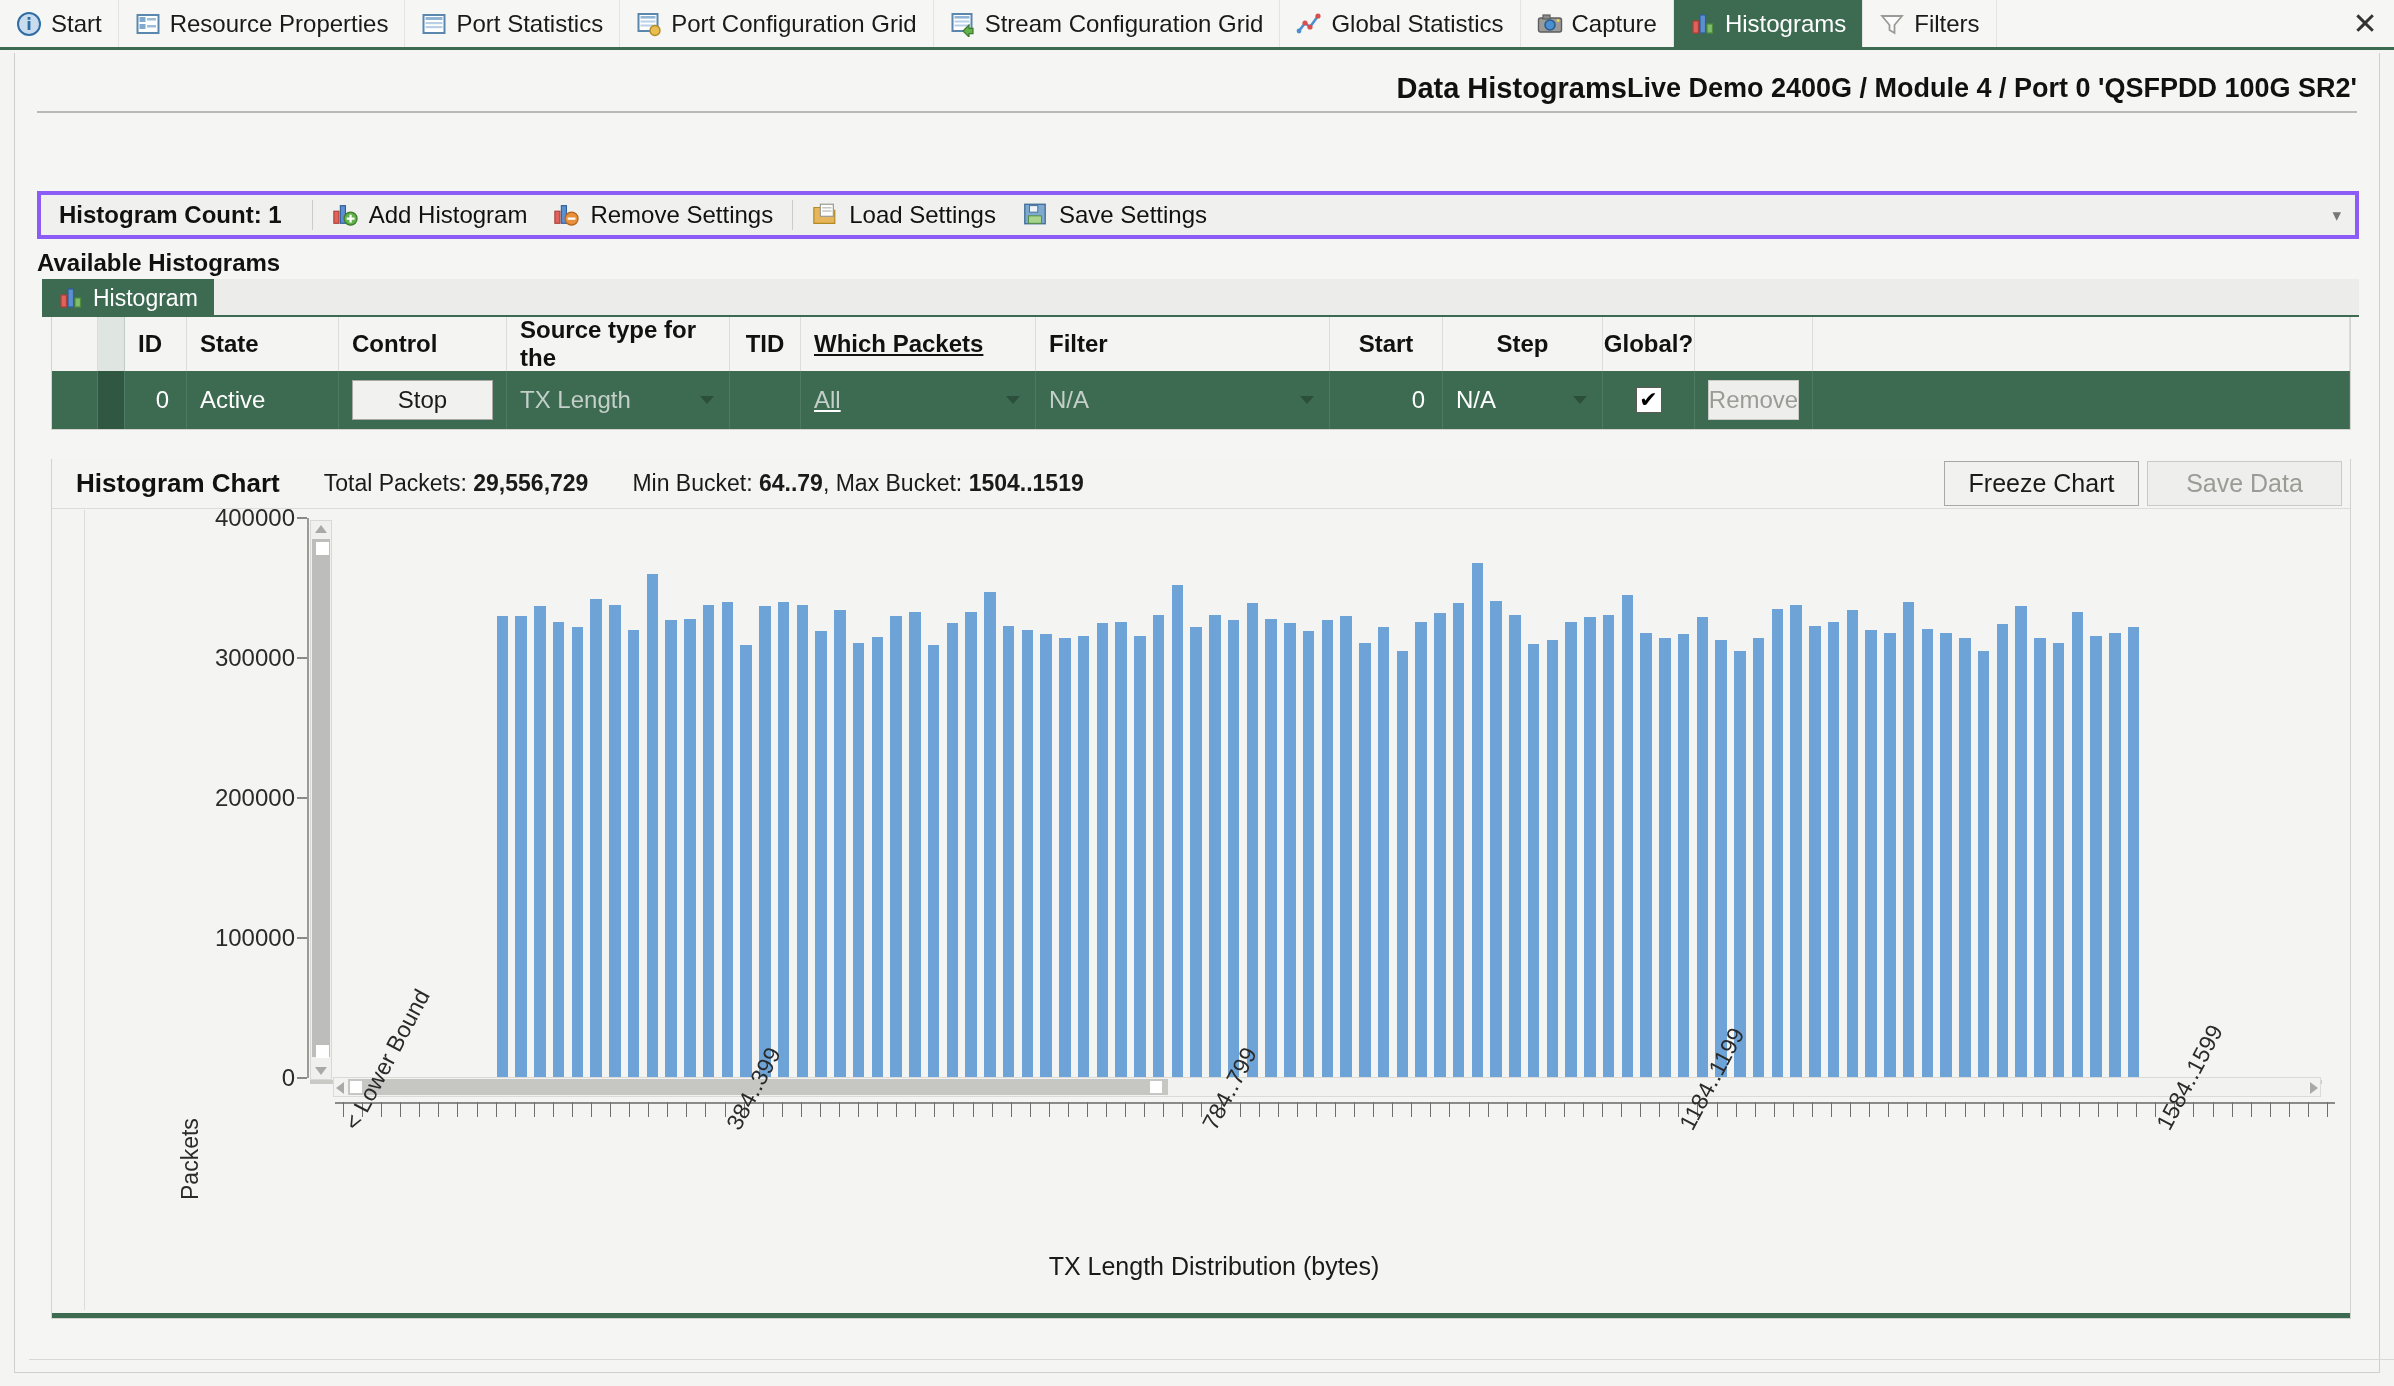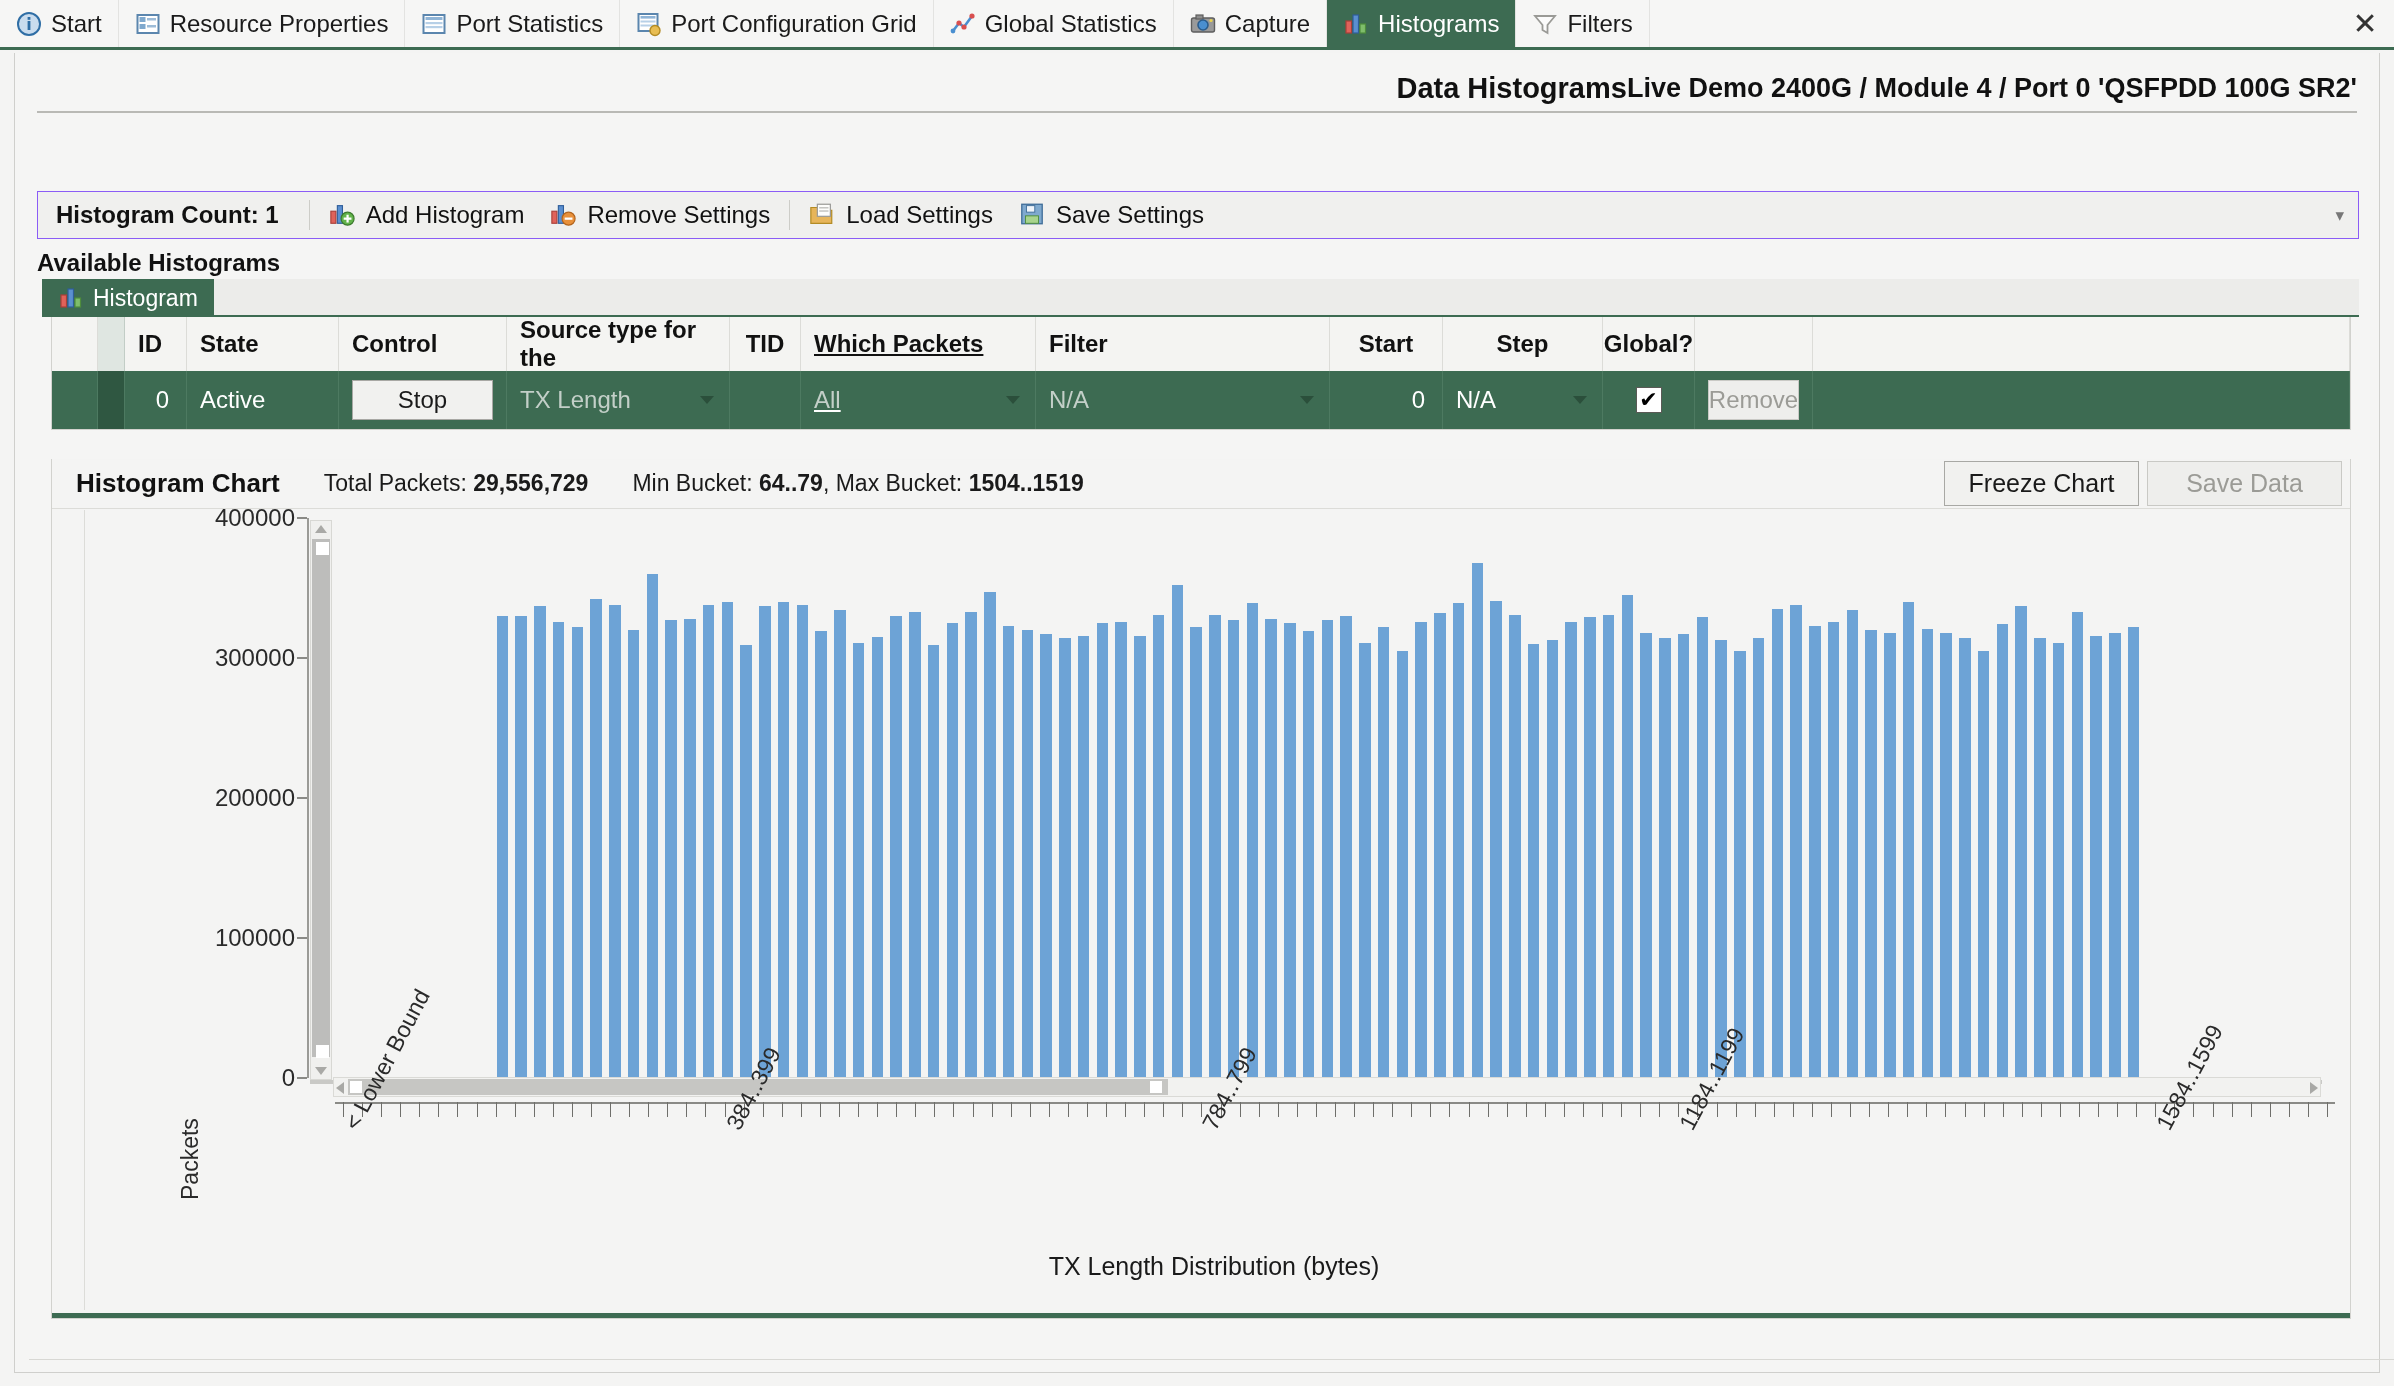--- a/index.html
+++ b/index.html
@@ -58,21 +58,21 @@
     border-bottom: 2px solid #b9b9b5;
   }
   .page-title { font-size: 29px; font-weight: bold; color: #111; }
   .page-subtitle { font-size: 27px; font-weight: bold; color: #111; }
 
   
   .toolbar {
     position: absolute; top: 138px; left: 22px;
     width: 2322px; height: 48px;
     background: #f0f0ee;
-    border: 1px solid #8b5cf6;
+    border: 4px solid #8b5cf6;
     display: flex; align-items: center;
   }
   .hist-count {
     font-size: 24px; font-weight: bold; color: #111;
     padding: 0 24px 0 18px; white-space: nowrap;
   }
   .tb-sep { width: 1px; height: 30px; background: #cdcdc8; margin: 0 6px; }
   .tb-btn {
     display: flex; align-items: center; gap: 9px;
     padding: 3px 13px; font-size: 24px; color: #111;
@@ -333,20 +333,32 @@
       <span class="ico">
           <svg viewBox="0 0 26 26">
             <rect x="2.5" y="3" width="19" height="17" fill="#fff" stroke="#5b86ae" stroke-width="2"></rect>
             <rect x="4.5" y="5" width="15" height="2.6" fill="#8fb4d6"></rect>
             <rect x="4.5" y="9.5" width="15" height="2" fill="#b7d0e7"></rect>
             <rect x="4.5" y="13.5" width="15" height="2" fill="#b7d0e7"></rect>
             <circle cx="19" cy="19.5" r="5" fill="#e8bd52" stroke="#b38b24" stroke-width="1.4"></circle>
           </svg>
         </span>
       <span>Port Configuration Grid</span>
+    </div>
+    <div class="tab">
+      <span class="ico">
+          <svg viewBox="0 0 26 26">
+            <rect x="2.5" y="3" width="19" height="17" fill="#fff" stroke="#5b86ae" stroke-width="2"></rect>
+            <rect x="4.5" y="5" width="15" height="2.6" fill="#8fb4d6"></rect>
+            <rect x="4.5" y="9.5" width="15" height="2" fill="#b7d0e7"></rect>
+            <rect x="4.5" y="13.5" width="15" height="2" fill="#b7d0e7"></rect>
+            <path d="M13 20 l6 -6 0 3.4 4 0 0 5.2 -4 0 0 3.4 z" fill="#62b34a" stroke="#3c7a2d" stroke-width="1.2"></path>
+          </svg>
+        </span>
+      <span>Stream Configuration Grid</span>
     </div>
     <div class="tab">
       <span class="ico">
           <svg viewBox="0 0 26 26">
             <polyline points="3,20 9,12 14,16 22,5" fill="none" stroke="#4a8fd0" stroke-width="2.6"></polyline>
             <circle cx="9" cy="12" r="2.6" fill="#d94f4f"></circle>
             <circle cx="14" cy="16" r="2.6" fill="#d94f4f"></circle>
             <circle cx="22" cy="5" r="2.6" fill="#d94f4f"></circle>
             <circle cx="3" cy="20" r="2.4" fill="#4a8fd0"></circle>
           </svg>

